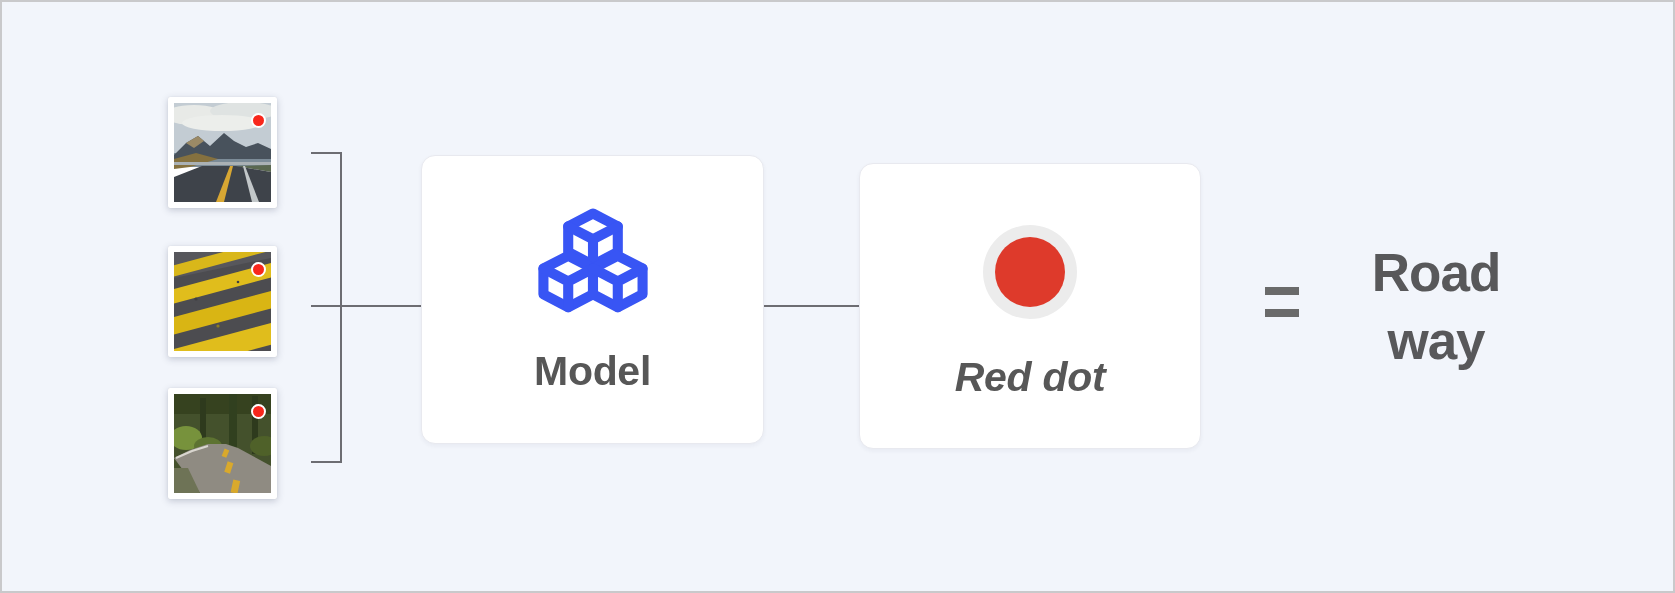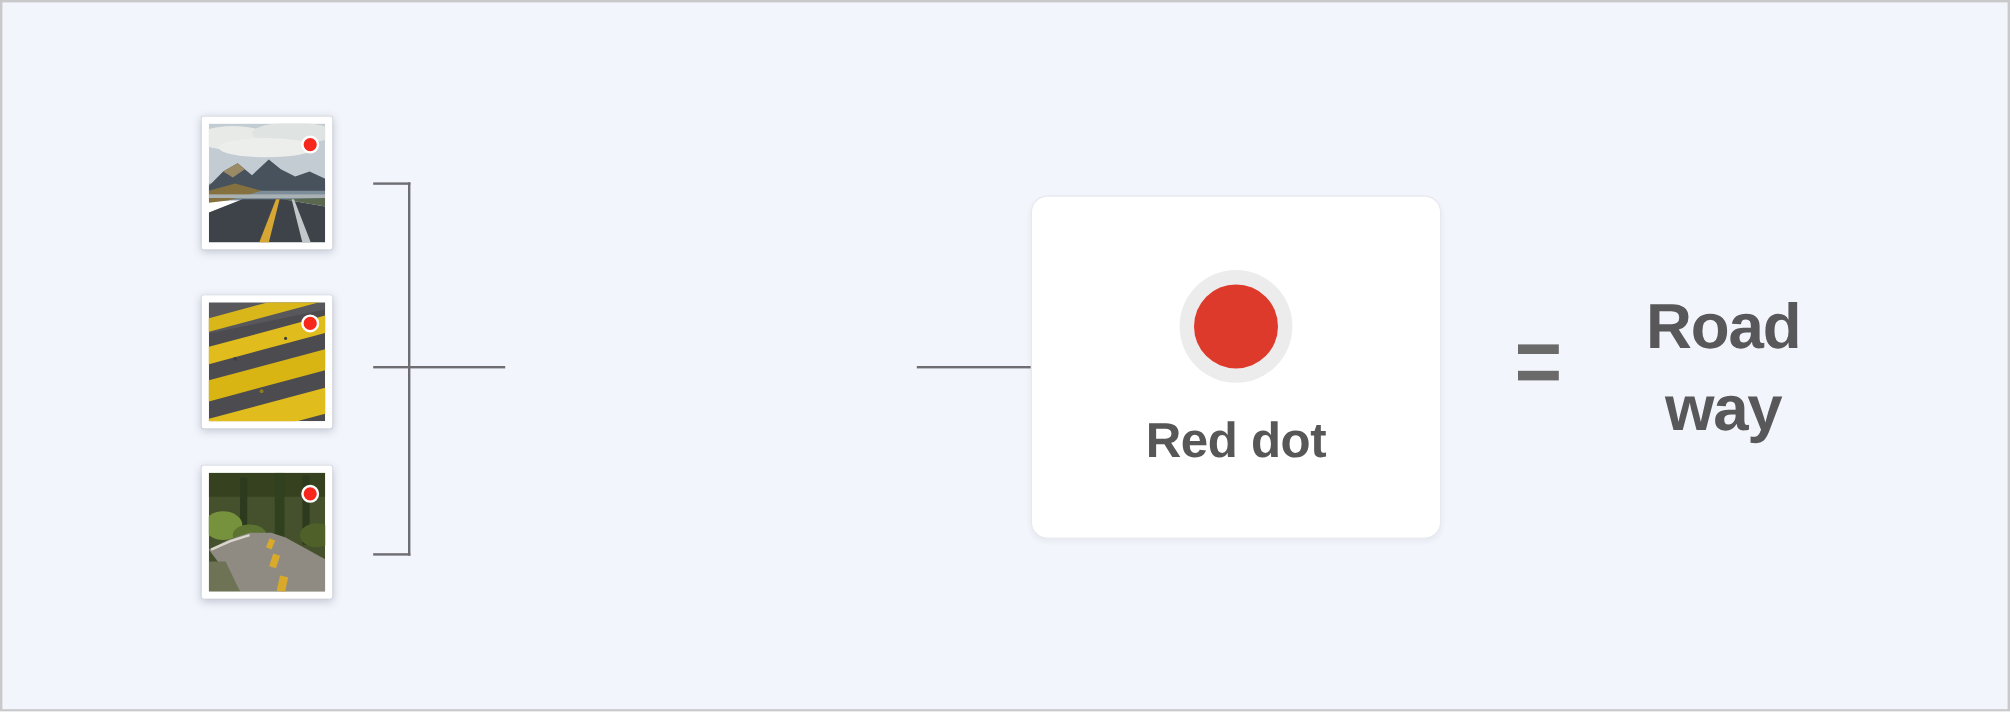--- a/index.html
+++ b/index.html
@@ -42,21 +42,21 @@
     box-shadow:0 2px 4px rgba(30,40,80,.05);
   }
   #model-card{left:419px;top:153px;width:343px;height:289px;}
   #output-card{left:857px;top:161px;width:342px;height:286px;}
   .card-label{
     position:absolute;left:0;right:0;text-align:center;
     font-size:41px;line-height:46px;font-weight:700;color:#575757;
     letter-spacing:-0.3px;
   }
   #model-card .card-label{top:192px;}
-  #output-card .card-label{top:180px;}
+  #output-card .card-label{top:190px;font-style:italic;}
   .cube-icon{position:absolute;left:50%;top:52px;transform:translateX(-50%);}
   .ring{
     position:absolute;left:50%;top:61px;transform:translateX(-50%);
     width:94px;height:94px;border-radius:50%;background:#ececec;
     display:flex;align-items:center;justify-content:center;
   }
   .big-dot{width:70px;height:70px;border-radius:50%;background:#de3a2b;}
   
   .equals{position:absolute;left:1263px;top:285px;width:34px;}
   .equals .bar{width:34px;height:8px;background:#6a6a6a;}
@@ -128,20 +128,33 @@
       </g>
     </svg>
     <span class="marker" style="background: rgb(248, 39, 28);"></span>
   </div>
 
   <div class="cline" id="line-top"></div>
   <div class="cline" id="line-vert"></div>
   <div class="cline" id="line-mid"></div>
   <div class="cline" id="line-bottom"></div>
 
+  <div class="card" id="model-card">
+    <svg class="cube-icon" width="116" height="112" viewBox="-3 -4 126 122" aria-hidden="true">
+      <g fill="#ffffff" stroke="#3855f4" stroke-width="11" stroke-linejoin="round" stroke-linecap="round">
+        <path d="M60 2 L87 16 L87 44 L60 58 L33 44 L33 16 Z"></path>
+        <path d="M33 16 L60 30 L87 16 M60 30 L60 58" fill="none"></path>
+        <path d="M33 48 L60 62 L60 90 L33 104 L6 90 L6 62 Z"></path>
+        <path d="M6 62 L33 76 L60 62 M33 76 L33 104" fill="none"></path>
+        <path d="M87 48 L114 62 L114 90 L87 104 L60 90 L60 62 Z"></path>
+        <path d="M60 62 L87 76 L114 62 M87 76 L87 104" fill="none"></path>
+      </g>
+    </svg>
+    <div class="card-label" style="color: rgb(87, 87, 87);">Model</div>
+  </div>
 
   <div class="cline" id="line-model-output"></div>
 
   <div class="card" id="output-card">
     <div class="ring" style="background: rgb(236, 236, 236);">
       <div class="big-dot" style="background: rgb(222, 58, 43);"></div>
     </div>
     <div class="card-label" style="color: rgb(87, 87, 87);">Red dot</div>
   </div>
 

